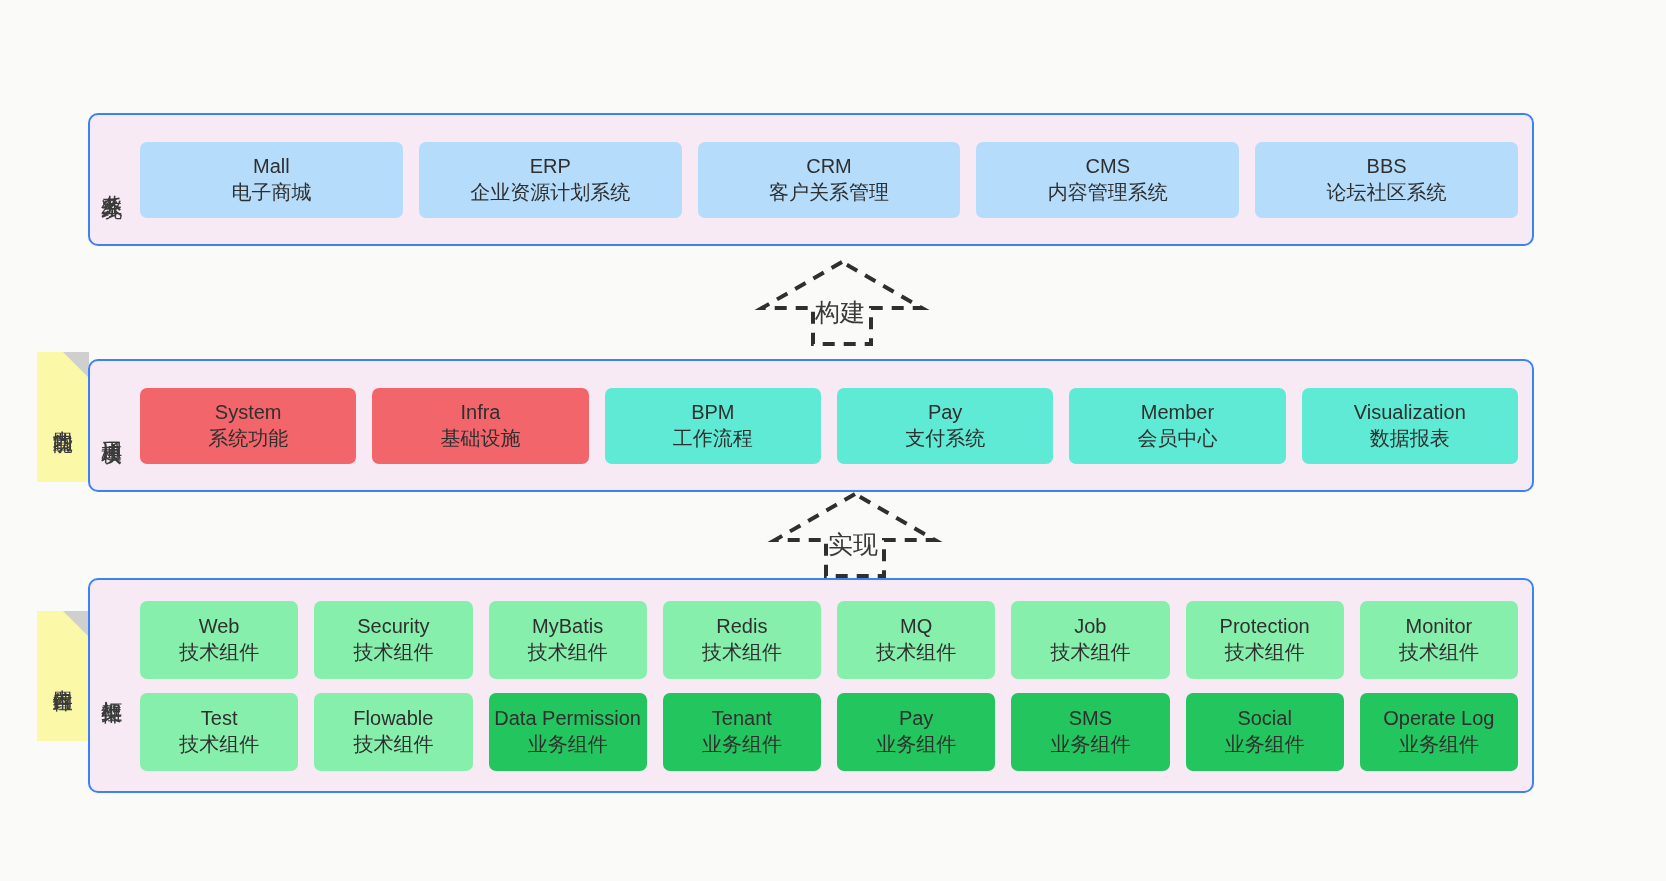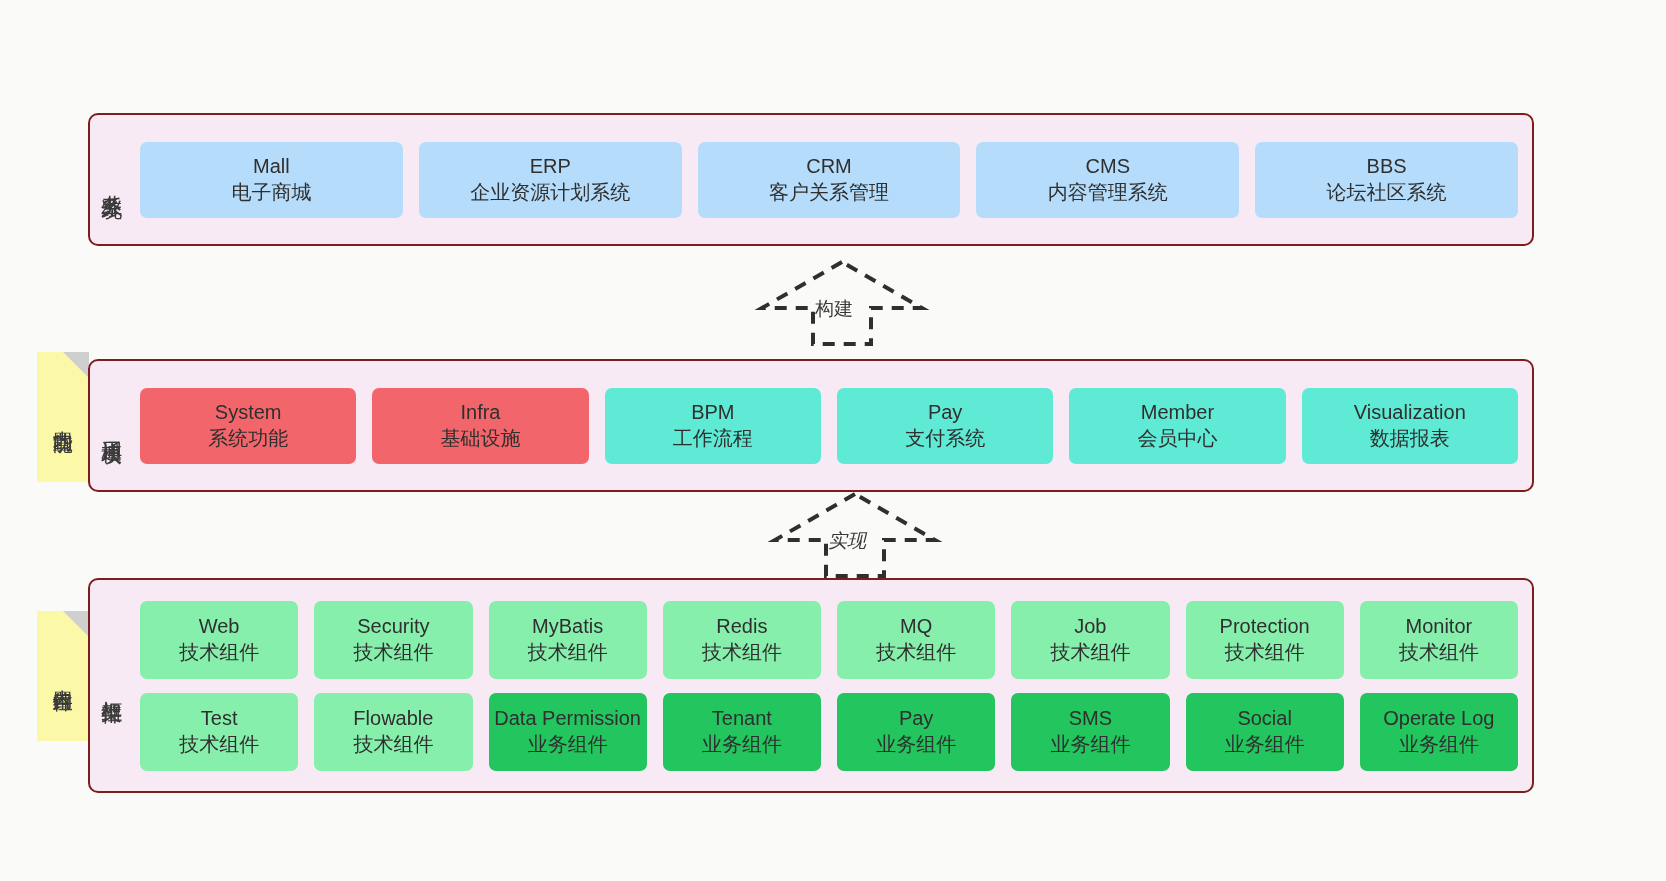--- a/index.html
+++ b/index.html
@@ -13,21 +13,21 @@
     font-family: "Liberation Sans", "DejaVu Sans", sans-serif;
     color: #333333;
     overflow: hidden;
     position: relative;
   }
 
   
   .panel {
     position: absolute;
     background: #f8eaf5;
-    border: 2px solid #7f1d1d;
+    border: 2px solid #3b82f6;
     border-radius: 10px;
     box-sizing: border-box;
     display: flex;
     align-items: stretch;
     z-index: 2;
   }
 
   .panel-label {
     flex: 0 0 auto;
     width: 40px;
@@ -123,29 +123,29 @@
   #sticky-framework { left: 37px; top: 611px; height: 130px; }
 
   
   .connector {
     position: absolute;
     z-index: 3;
   }
   .connector svg { display: block; overflow: visible; }
   .connector-label {
     position: absolute;
-    font-size: 19px;
+    font-size: 25px;
     color: #3a3a3a;
     background: transparent;
     white-space: nowrap;
     user-select: none;
   }
   #connector-build   { left: 757px; top: 258px; width: 170px; height: 88px; }
   #connector-build .connector-label   { left: 58px; top: 38px; }
-  #connector-impl    { left: 770px; top: 490px; width: 170px; height: 88px; font-style: italic; }
+  #connector-impl    { left: 770px; top: 490px; width: 170px; height: 88px; }
   #connector-impl .connector-label    { left: 58px; top: 38px; }
 </style>
 </head>
 <body>
 
 <div class="panel" id="panel-business">
   <div class="panel-label">业务系统</div>
   <div class="panel-cards">
     <div class="card-row">
       <div class="card c-blue">

